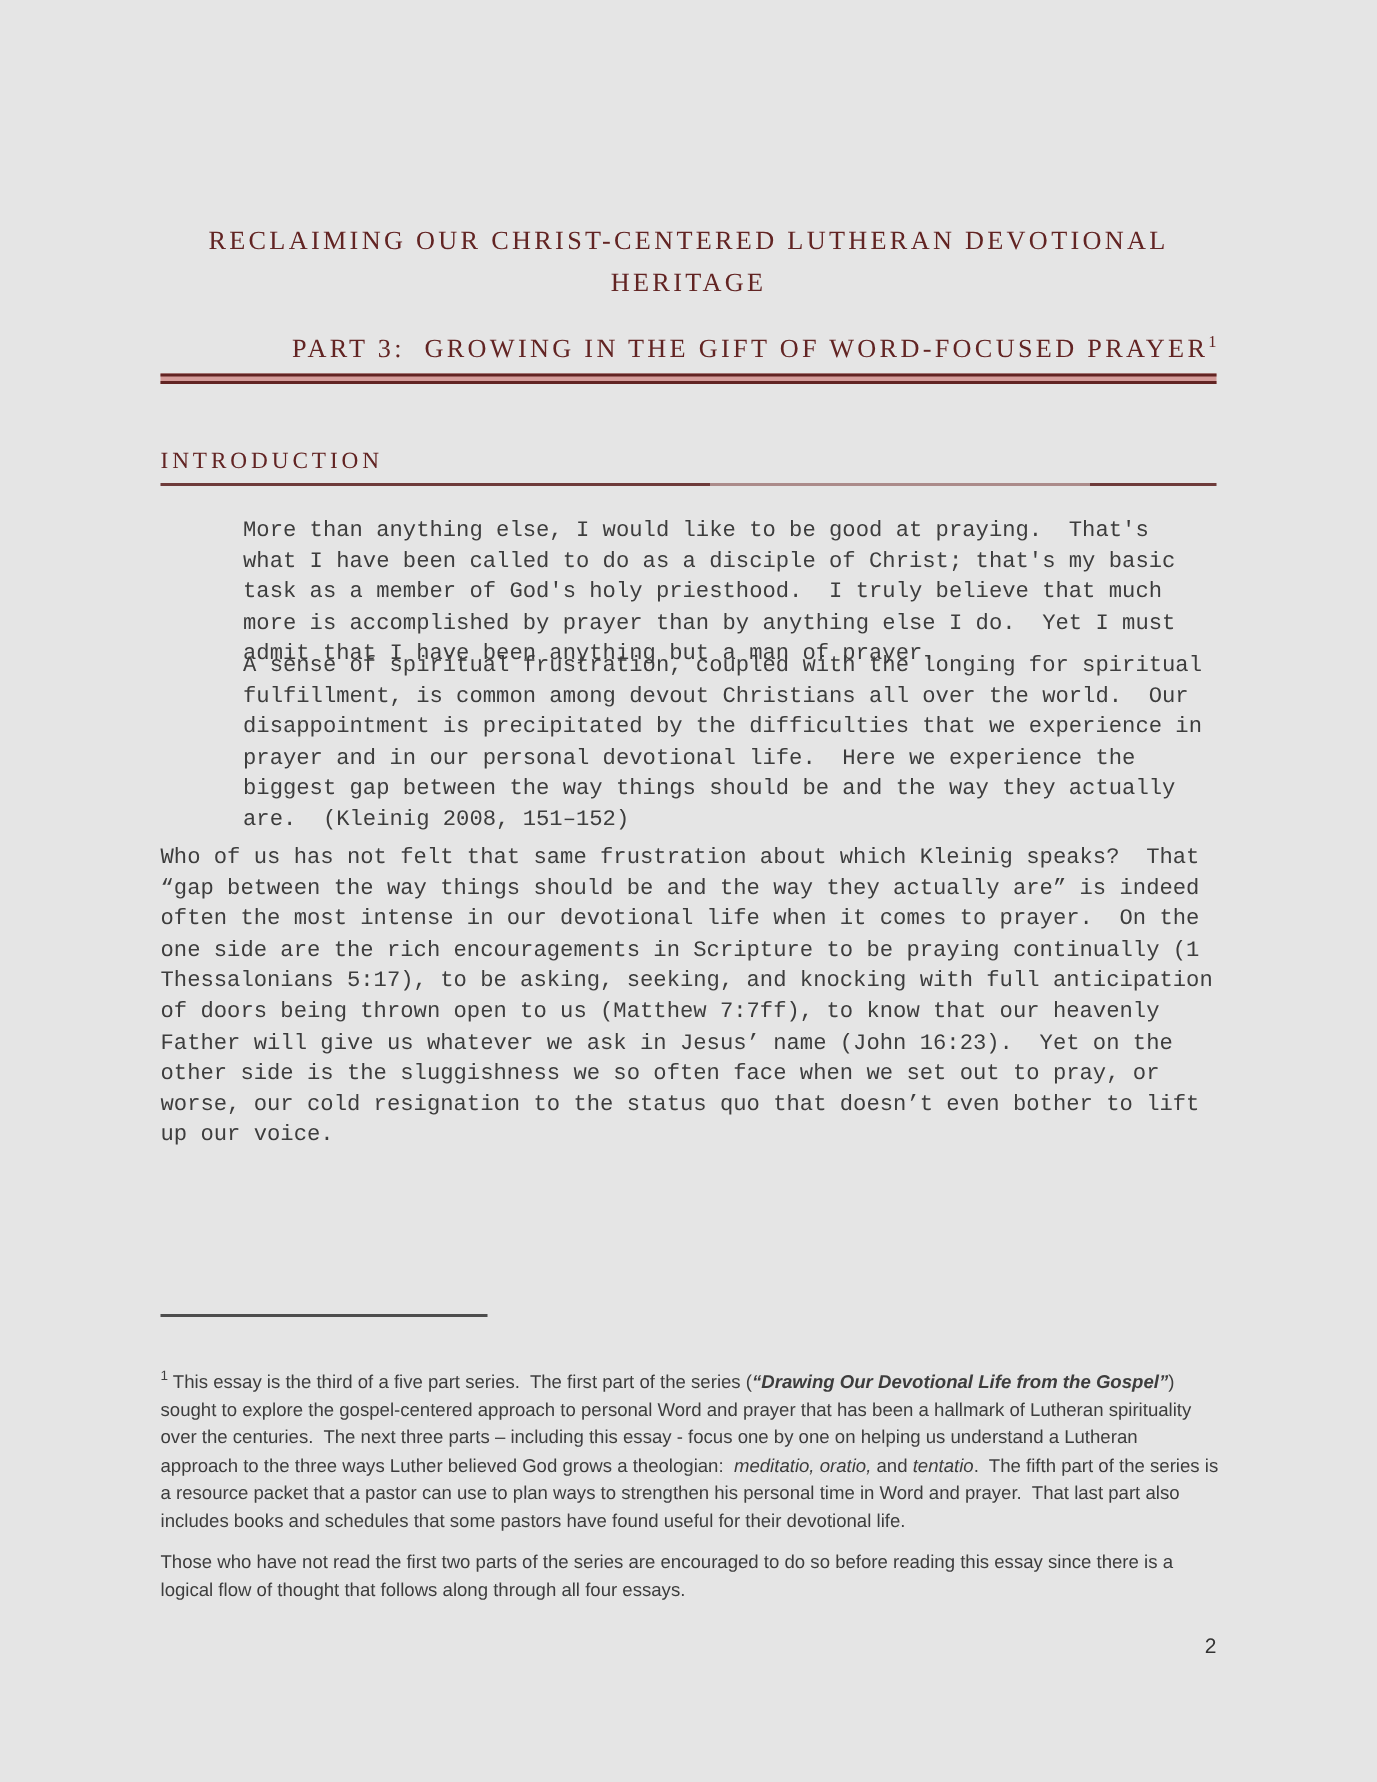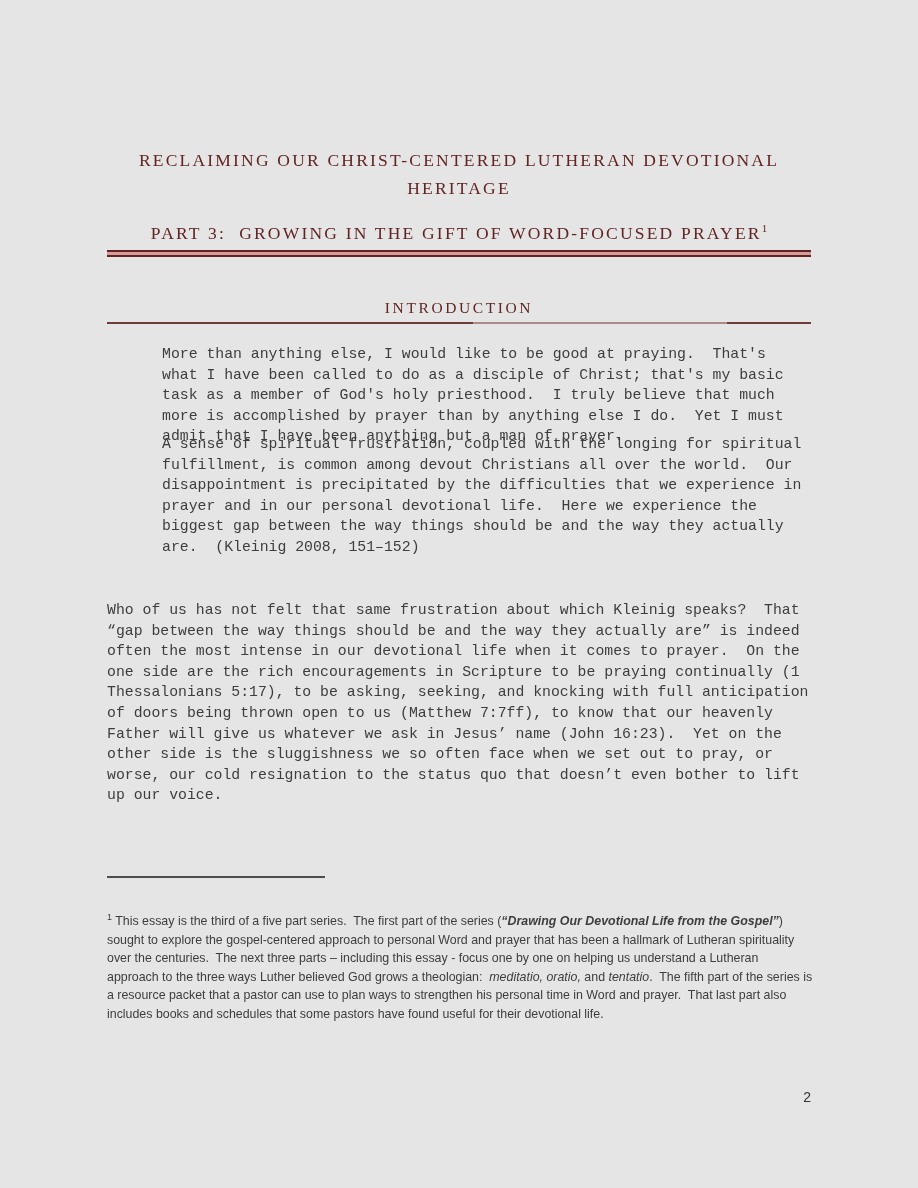--- a/index.html
+++ b/index.html
@@ -28,34 +28,35 @@
   }
   h2.doc-subtitle {
     margin: 12px 0 0 0;
     font-family: "Liberation Serif", serif;
     font-weight: 500;
     font-size: 17.5px;
     line-height: 28px;
     letter-spacing: 2.2px;
     color: #622423;
     white-space: pre-wrap;
+    text-align: right;
   }
   h2.doc-subtitle sup { font-size: 11px; letter-spacing: 0; }
   .title-rule {
     margin-top: 3px;
     height: 3px;
     background: #d49c9a;
     border-top: 2px solid #622423;
     border-bottom: 2px solid #622423;
   }
   .section-heading {
     position: absolute;
     top: 297px; left: 107px; width: 704px;
     margin: 0;
-    text-align: center;
+    text-align: left;
     font-family: "Liberation Serif", serif;
     font-weight: 500;
     font-size: 15.5px;
     line-height: 22px;
     letter-spacing: 2.6px;
     color: #622423;
   }
   .heading-rule {
     position: absolute;
     top: 322px; left: 107px; width: 704px;
@@ -71,21 +72,21 @@
     font-size: 14.8px;
     line-height: 20.6px;
     color: #3d3d3d;
     white-space: pre-wrap;
     font-family: Liberation Mono, monospace;
   }
   .quote { left: 162px; width: 648px; }
   .body-para { left: 107px; width: 706px; }
   .quote-1 { top: 344px; }
   .quote-2 { top: 434px; }
-  .para-1 { top: 600px; }
+  .para-1 { top: 562px; }
   .para-2 { top: 723px; }
   .footnote-separator {
     position: absolute;
     top: 876px; left: 107px;
     width: 218px; height: 2px;
     background: #4d4d4d;
   }
   .footnote-para {
     position: absolute;
     left: 107px; width: 706px;
@@ -126,16 +127,17 @@
 
   <p class="quote quote-2">A sense of spiritual frustration, coupled with the longing for spiritual fulfillment, is common among devout Christians all over the world.  Our disappointment is precipitated by the difficulties that we experience in prayer and in our personal devotional life.  Here we experience the biggest gap between the way things should be and the way they actually are.  (Kleinig 2008, 151–152)</p>
 
   <p class="body-para para-1">Who of us has not felt that same frustration about which Kleinig speaks?  That “gap between the way things should be and the way they actually are” is indeed often the most intense in our devotional life when it comes to prayer.  On the one side are the rich encouragements in Scripture to be praying continually (1 Thessalonians 5:17), to be asking, seeking, and knocking with full anticipation of doors being thrown open to us (Matthew 7:7ff), to know that our heavenly Father will give us whatever we ask in Jesus’ name (John 16:23).  Yet on the other side is the sluggishness we so often face when we set out to pray, or worse, our cold resignation to the status quo that doesn’t even bother to lift up our voice.</p>
 
 
   <div class="footnote-separator"></div>
 
   <p class="footnote-para footnote-1"><sup>1</sup><span> This essay is the third of a five part series.  The first part of the series (</span><span class="fn-bold-italic">“Drawing Our Devotional Life from the Gospel”</span><span>) sought to explore the gospel-centered approach to personal Word and prayer that has been a hallmark of Lutheran spirituality over the centuries.  The next three parts – including this essay - focus one by one on helping us understand a Lutheran approach to the three ways Luther believed God grows a theologian:  </span><span class="fn-italic">meditatio, oratio,</span><span> and </span><span class="fn-italic">tentatio</span><span>.  The fifth part of the series is a resource packet that a pastor can use to plan ways to strengthen his personal time in Word and prayer.  That last part also includes books and schedules that some pastors have found useful for their devotional life.</span></p>
 
+  <p class="footnote-para footnote-2">Those who have not read the first two parts of the series are encouraged to do so before reading this essay since there is a logical flow of thought that follows along through all four essays.</p>
 
   <div class="page-number">2</div>
 
 </div>
 
 </body></html>

